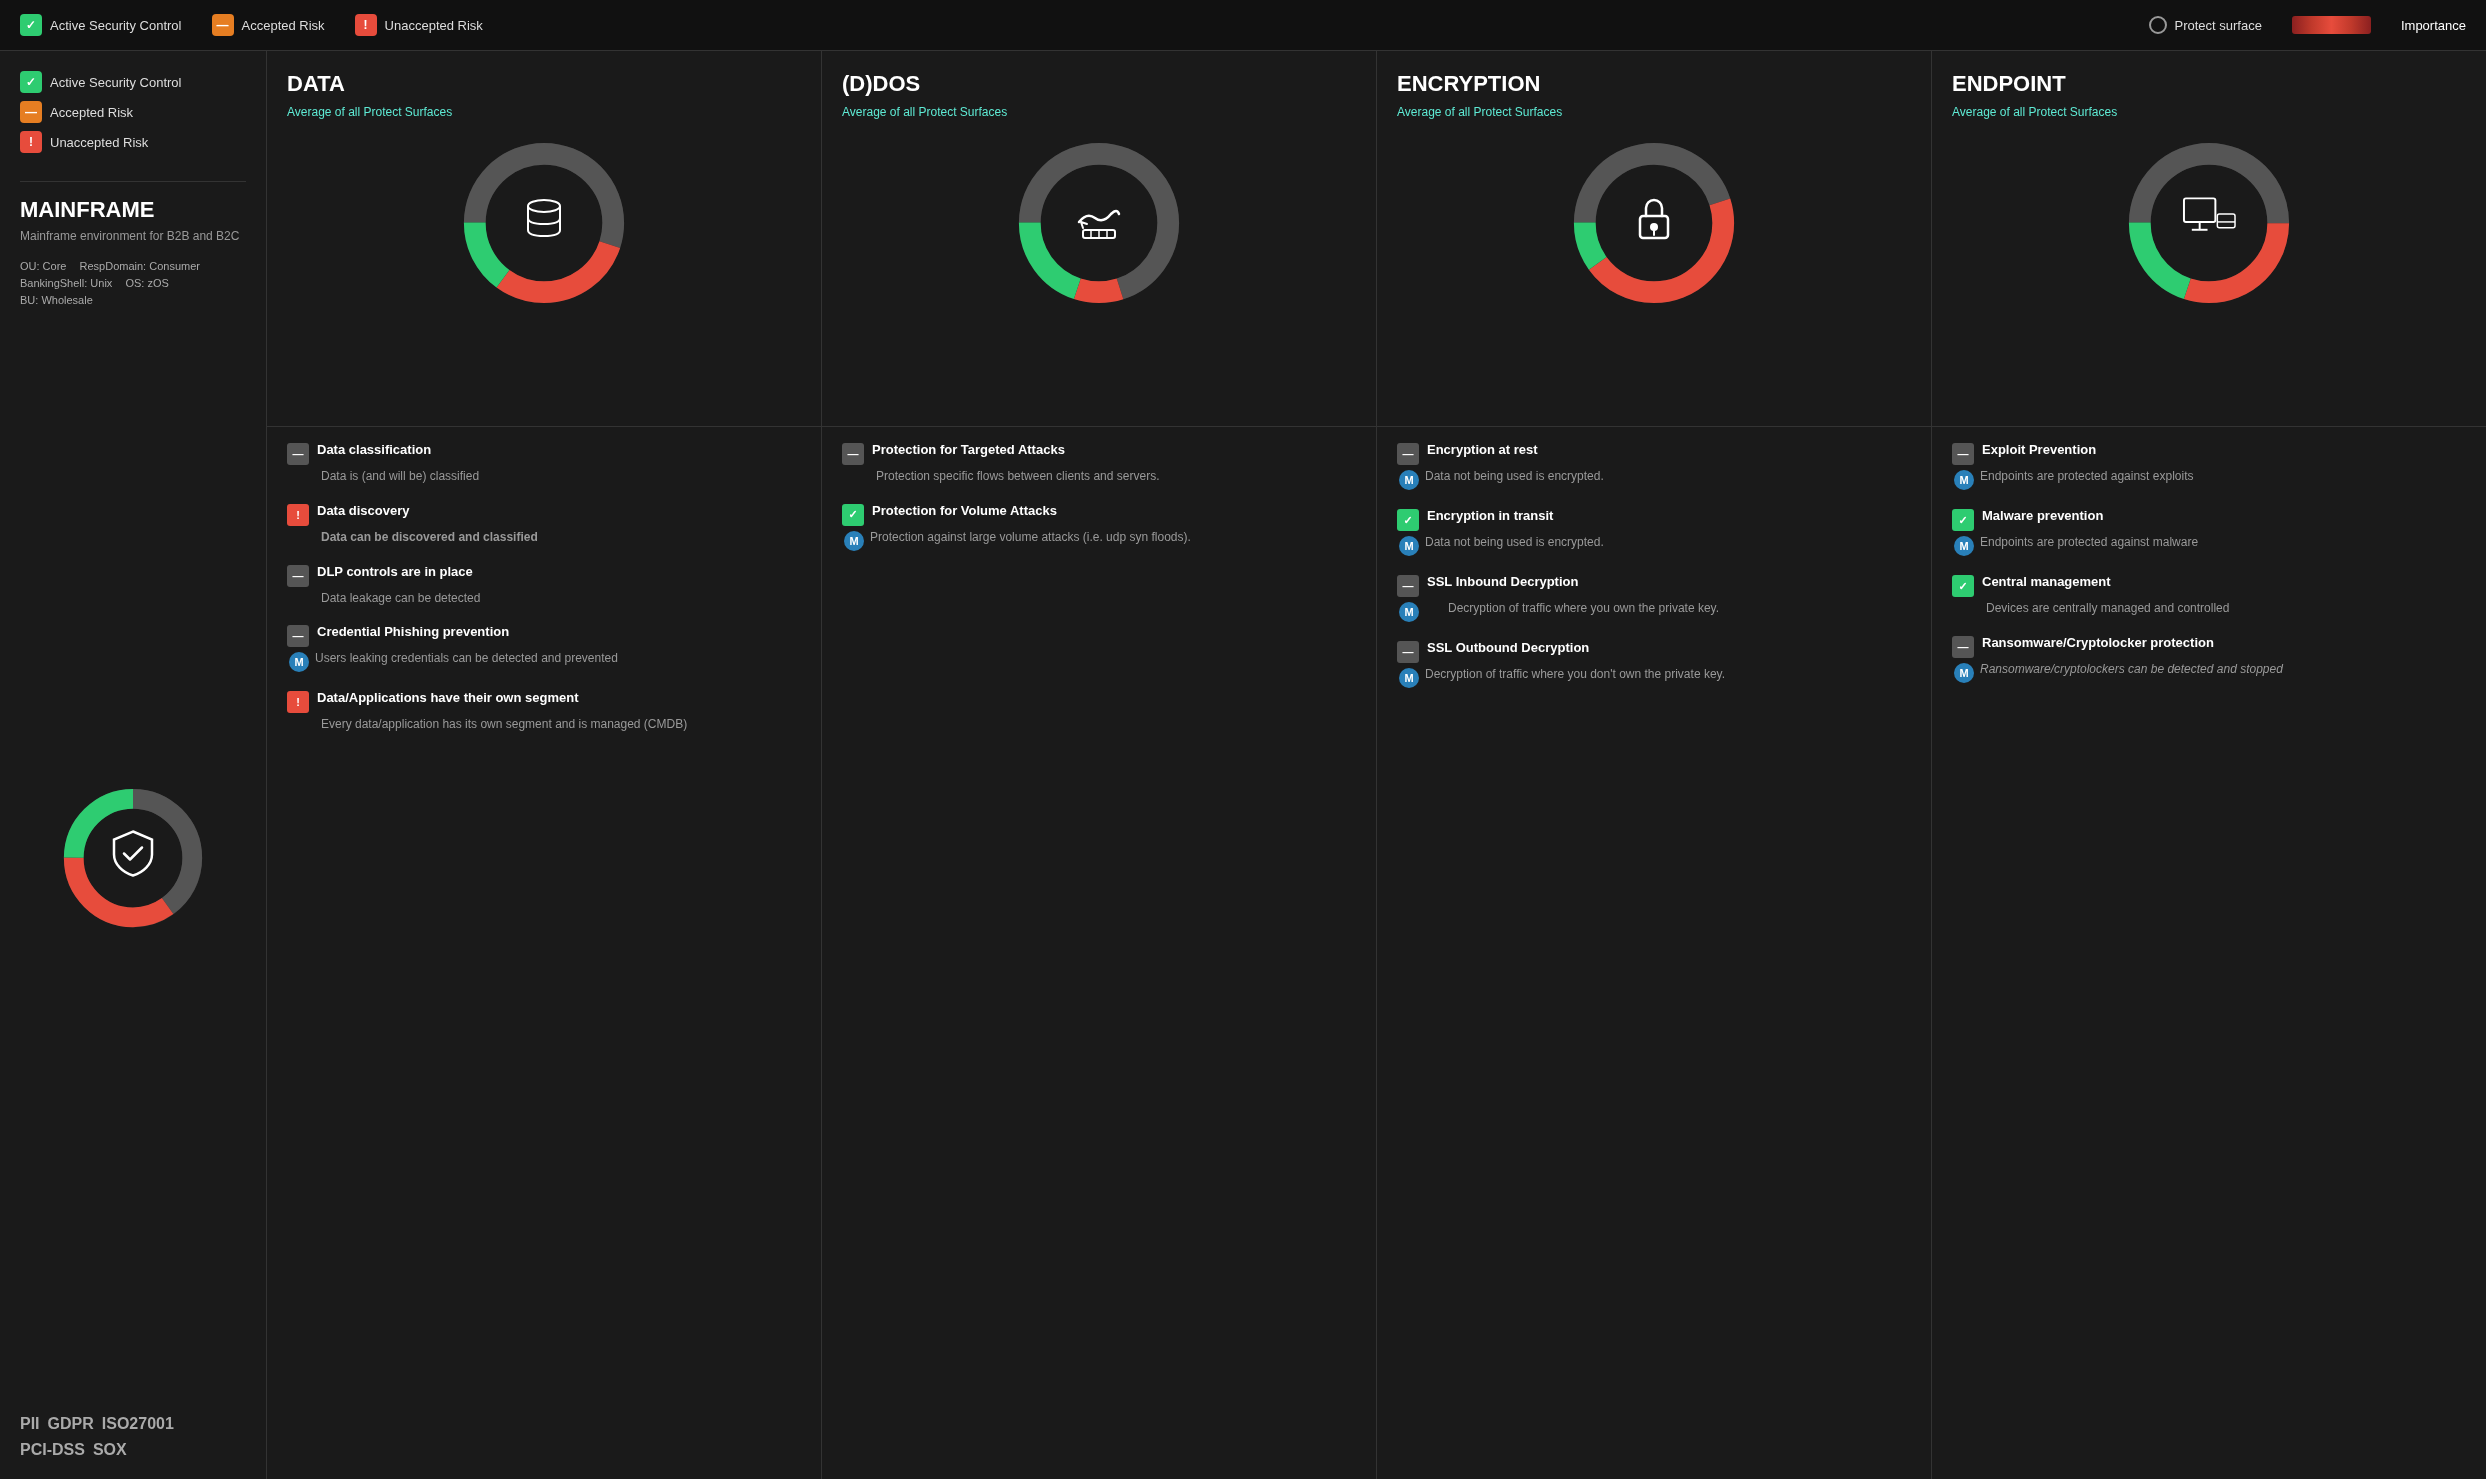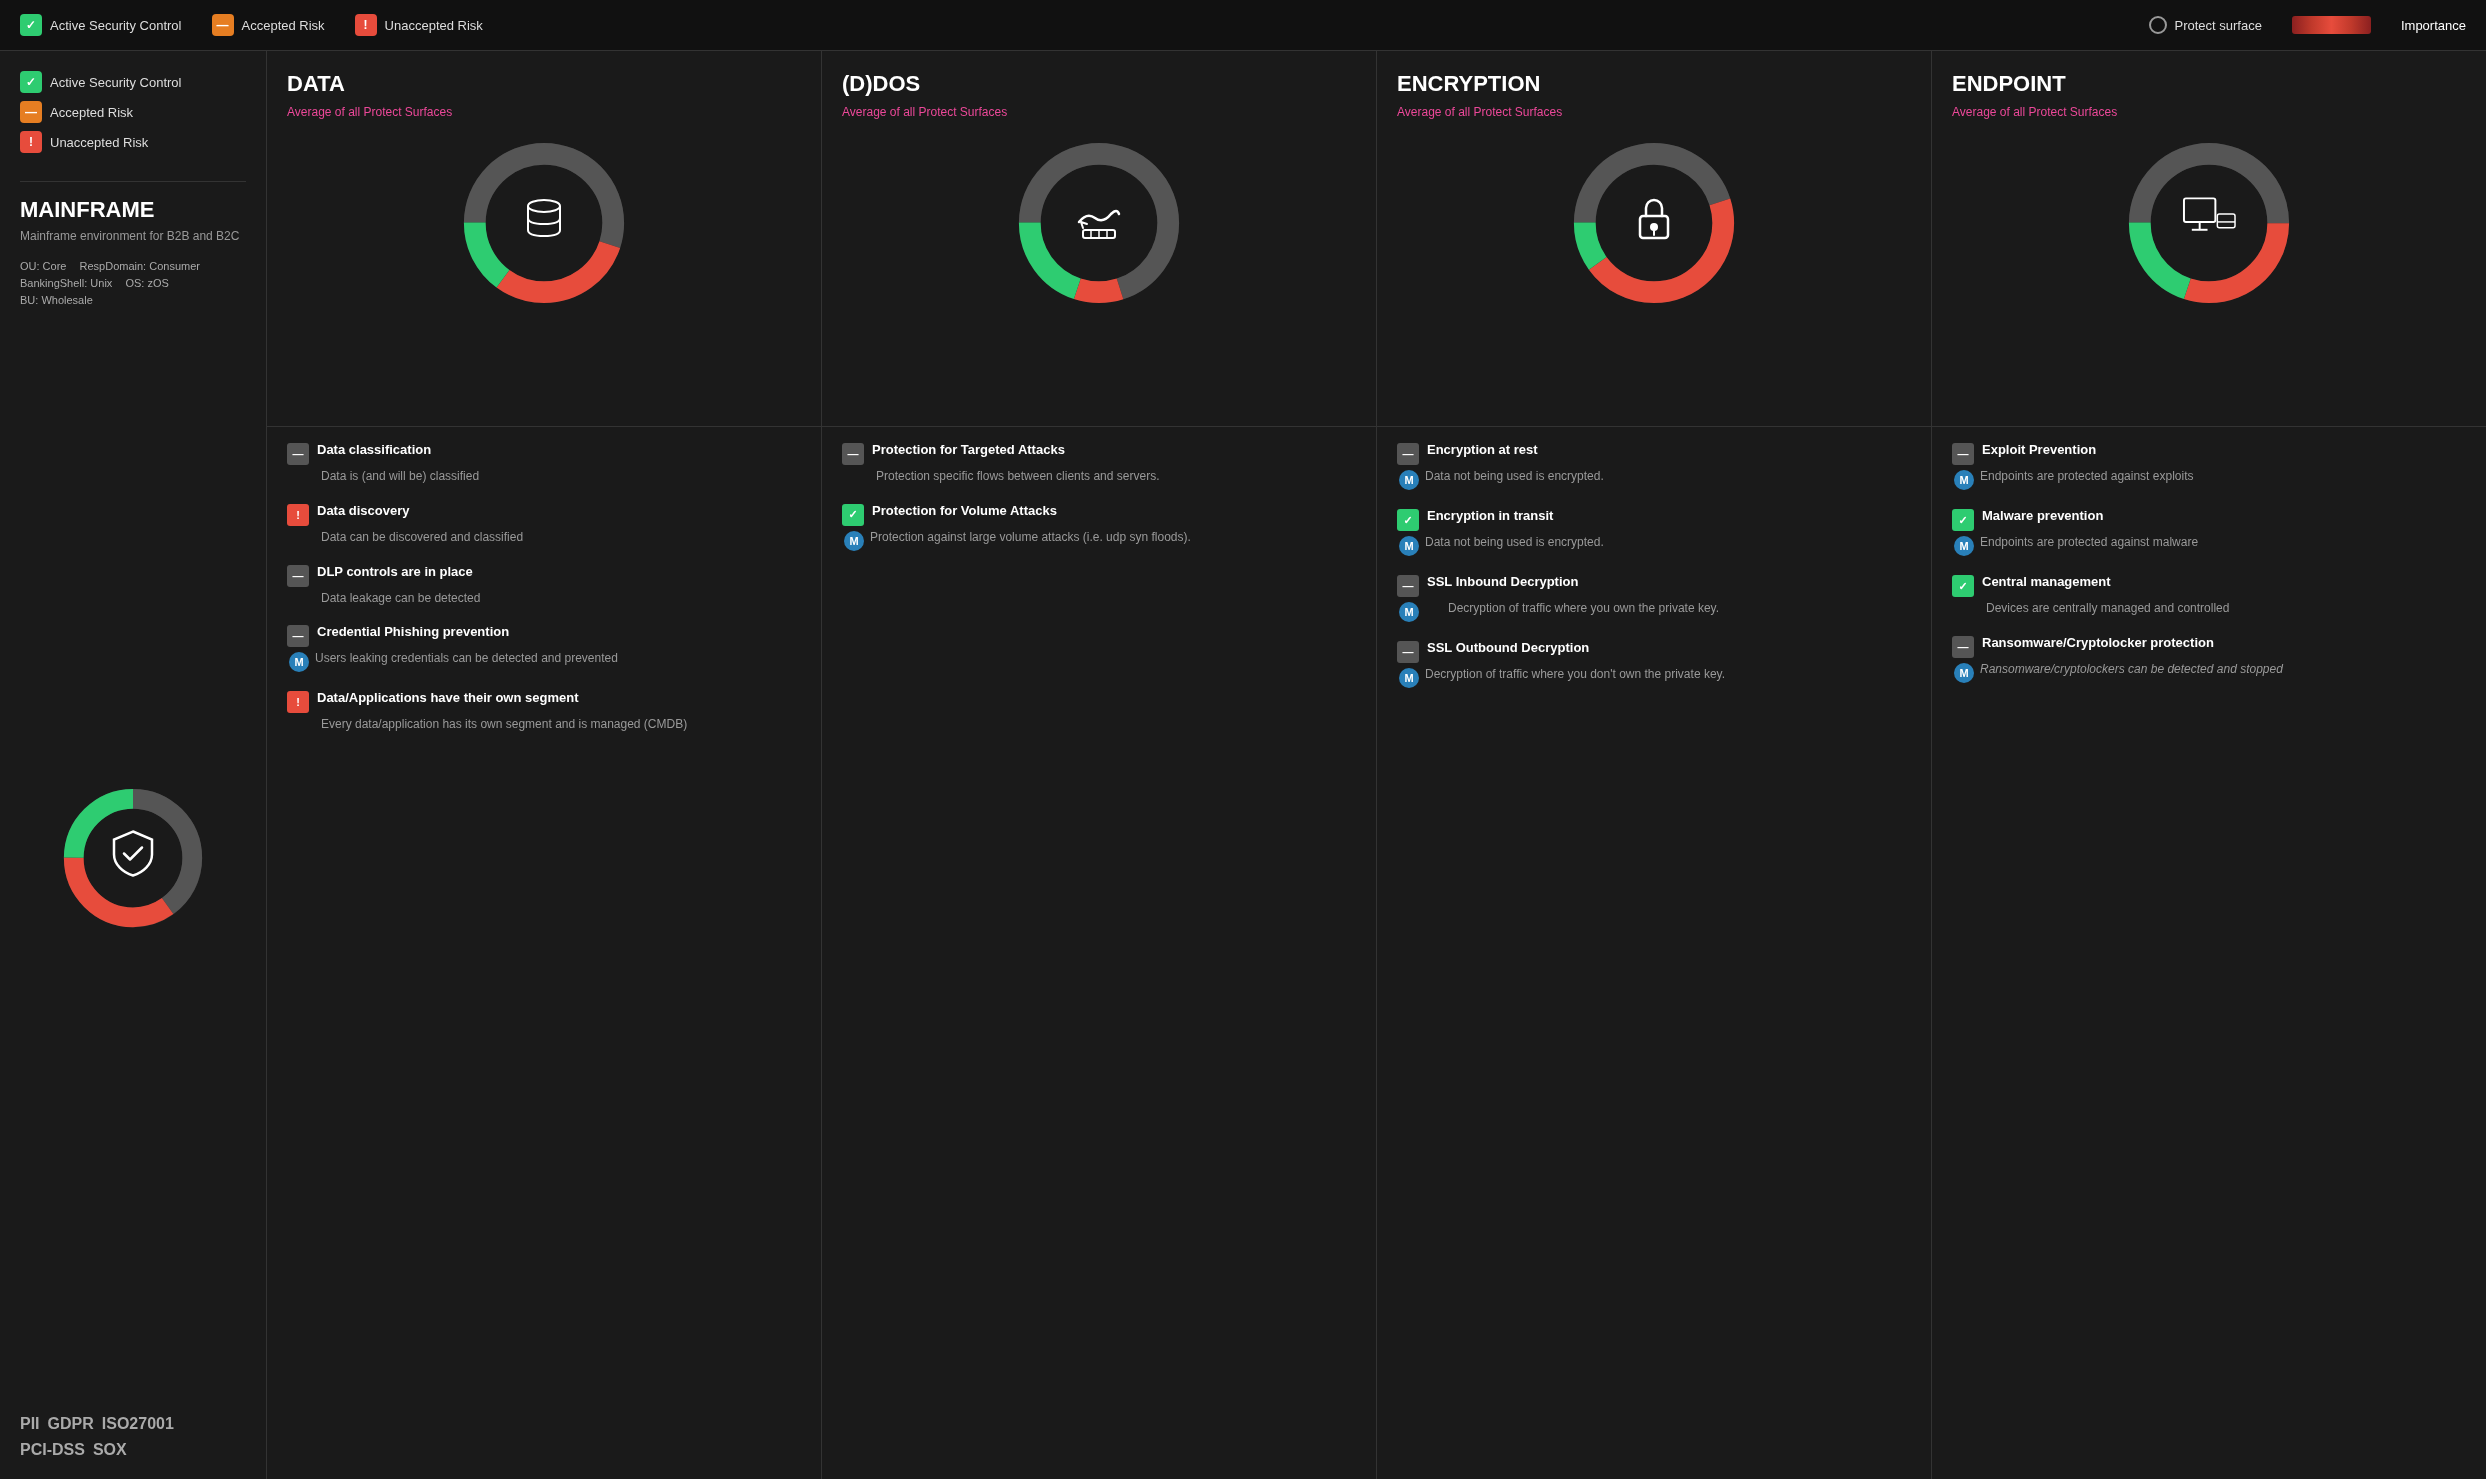--- a/index.html
+++ b/index.html
@@ -102,21 +102,21 @@
       padding: 20px 20px 10px 20px;
     }
     .category-title {
       font-size: 22px;
       font-weight: bold;
       color: #fff;
       margin-bottom: 8px;
     }
     .category-subtitle {
       font-size: 12px;
-      color: #ec4899;
+      color: #5eead4;
       margin-bottom: 15px;
     }
 
     
     .category-bottom {
       flex: 1;
       padding: 15px 20px;
       overflow-y: auto;
     }
 
@@ -357,21 +357,21 @@
             <div style="display: flex; align-items: flex-start; gap: 6px; padding-left: 0px;">
               <div style="width: 28px; flex-shrink: 0;"></div>
               <div class="control-desc" style="padding-left: 0px;">Data is (and will be) classified</div>
             </div>
           </div>
           <div class="control-item">
             <div class="control-header">
               <div class="status-indicator red">!</div>
               <div class="control-title">Data discovery</div>
             </div>
-            <div style="display: flex; align-items: flex-start; gap: 6px; padding-left: 0px;">
+            <div style="display: flex; align-items: flex-start; gap: 6px; padding-left: 0px; font-weight: bold;">
               <div style="width: 28px; flex-shrink: 0;"></div>
               <div class="control-desc" style="padding-left: 0px;">Data can be discovered and classified</div>
             </div>
           </div>
           <div class="control-item">
             <div class="control-header">
               <div class="status-indicator grey">—</div>
               <div class="control-title">DLP controls are in place</div>
             </div>
             <div style="display: flex; align-items: flex-end; gap: 6px; padding-left: 0px;">

